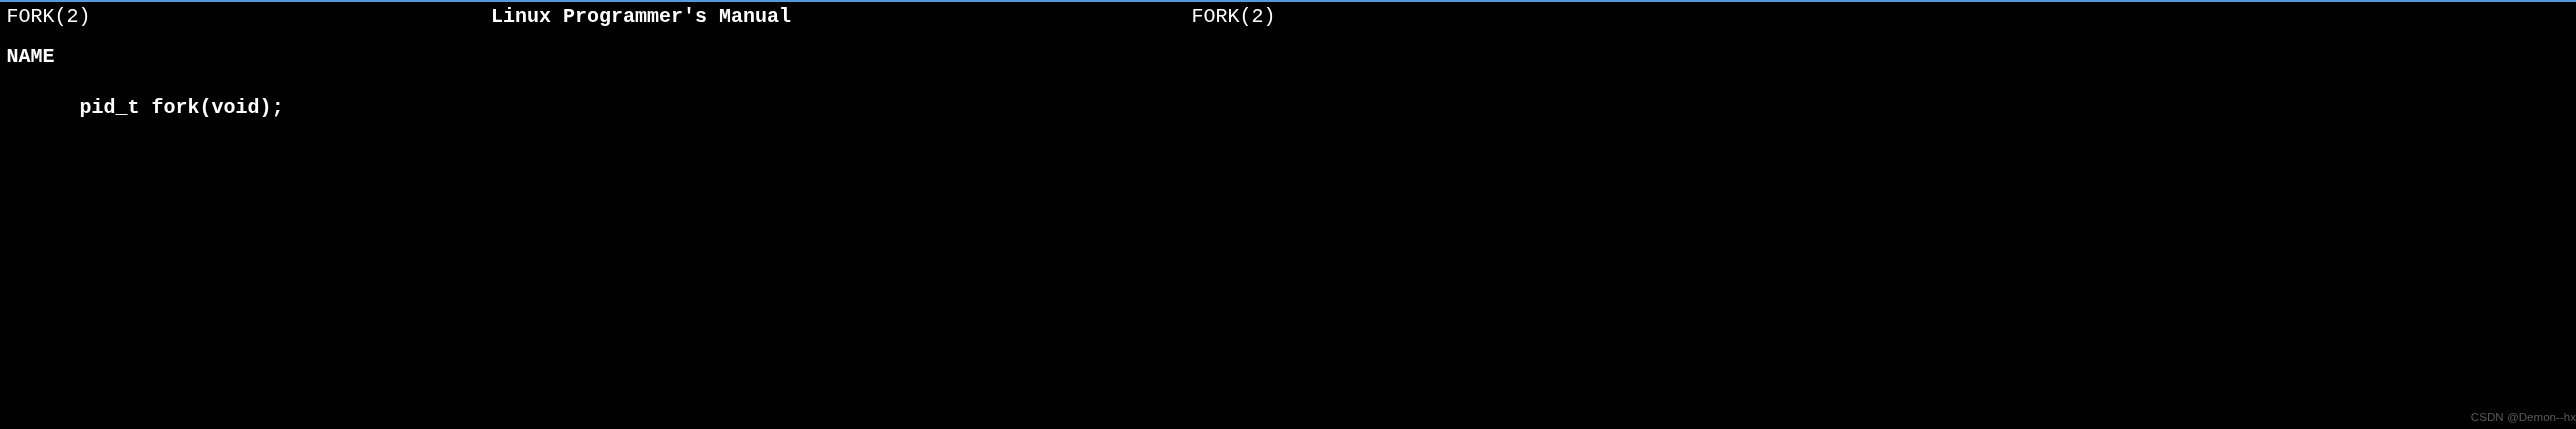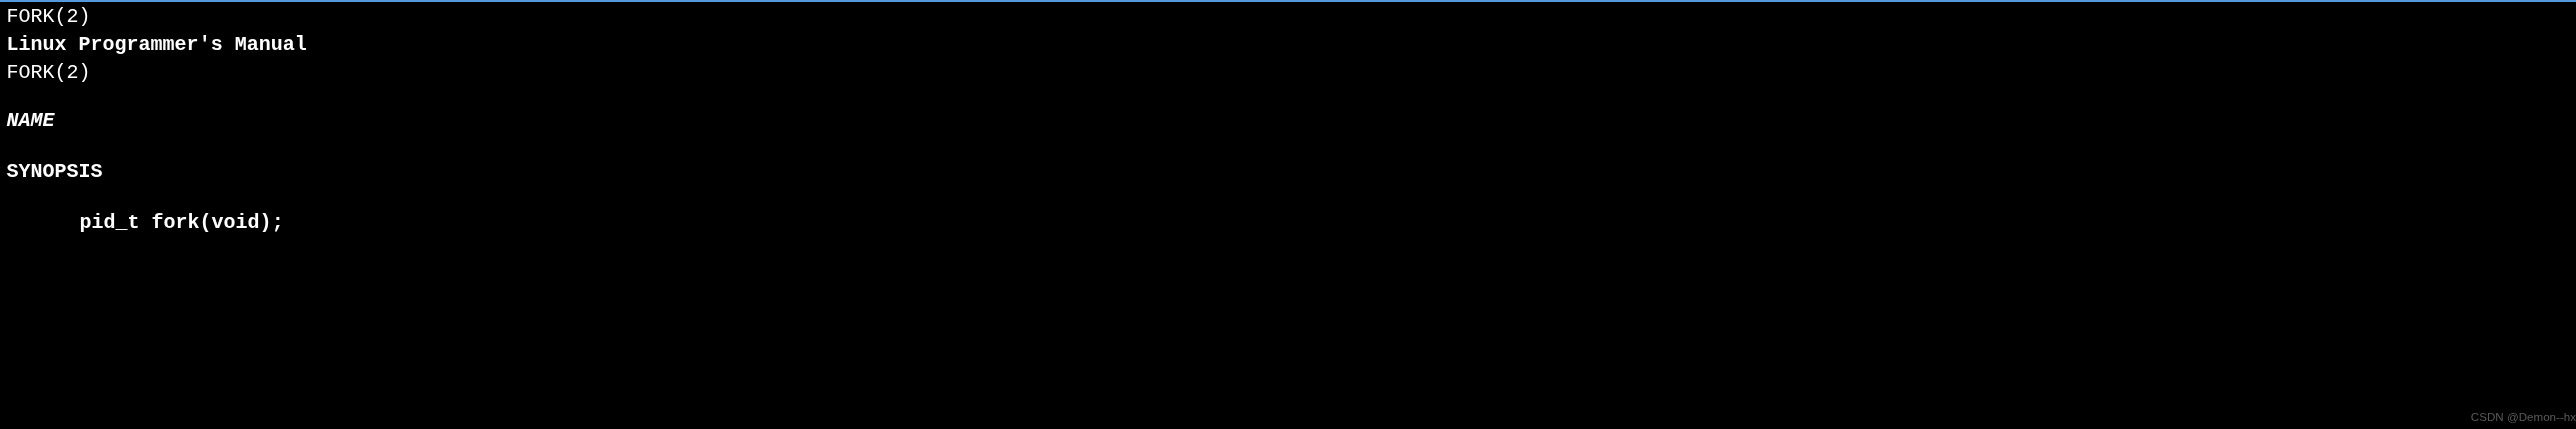--- a/index.html
+++ b/index.html
@@ -22,41 +22,39 @@
       width: 100%;
       height: 1.7px;
       background: #5599dd;
     }
     .header {
       display: flex;
       justify-content: space-between;
       align-items: flex-start;
       padding: 1.7px 6.6px 0 6.6px;
       width: 1282px;
-      flex-direction: column;
     }
     .header-left {
       font-weight: normal;
     }
     .header-center {
       font-weight: bold;
     }
     .header-right {
       font-weight: normal;
     }
     .content {
       padding: 0 6.6px;
     }
     .section-heading {
       font-weight: bold;
       margin-top: 23px;
     }
     .section-heading.first {
-      margin-top: 20px;
-      font-style: italic;
+      margin-top: 12px;
     }
     .indented {
       padding-left: 73px;
     }
     .bold {
       font-weight: bold;
     }
     .spacer {
       height: 23px;
     }
@@ -77,19 +75,18 @@
 
 <div class="header">
   <span class="header-left">FORK(2)</span>
   <span class="header-center">Linux Programmer's Manual</span>
   <span class="header-right">FORK(2)</span>
 </div>
 
 <div class="content">
   <div class="section-heading first">NAME</div>
 
-  <div class="section-heading">SYNOPSIS</div>
   <div class="spacer"></div>
   <div class="indented bold">pid_t fork(void);</div>
 </div>
 
 <div class="watermark">CSDN @Demon--hx</div>
 
 
 </body></html>

